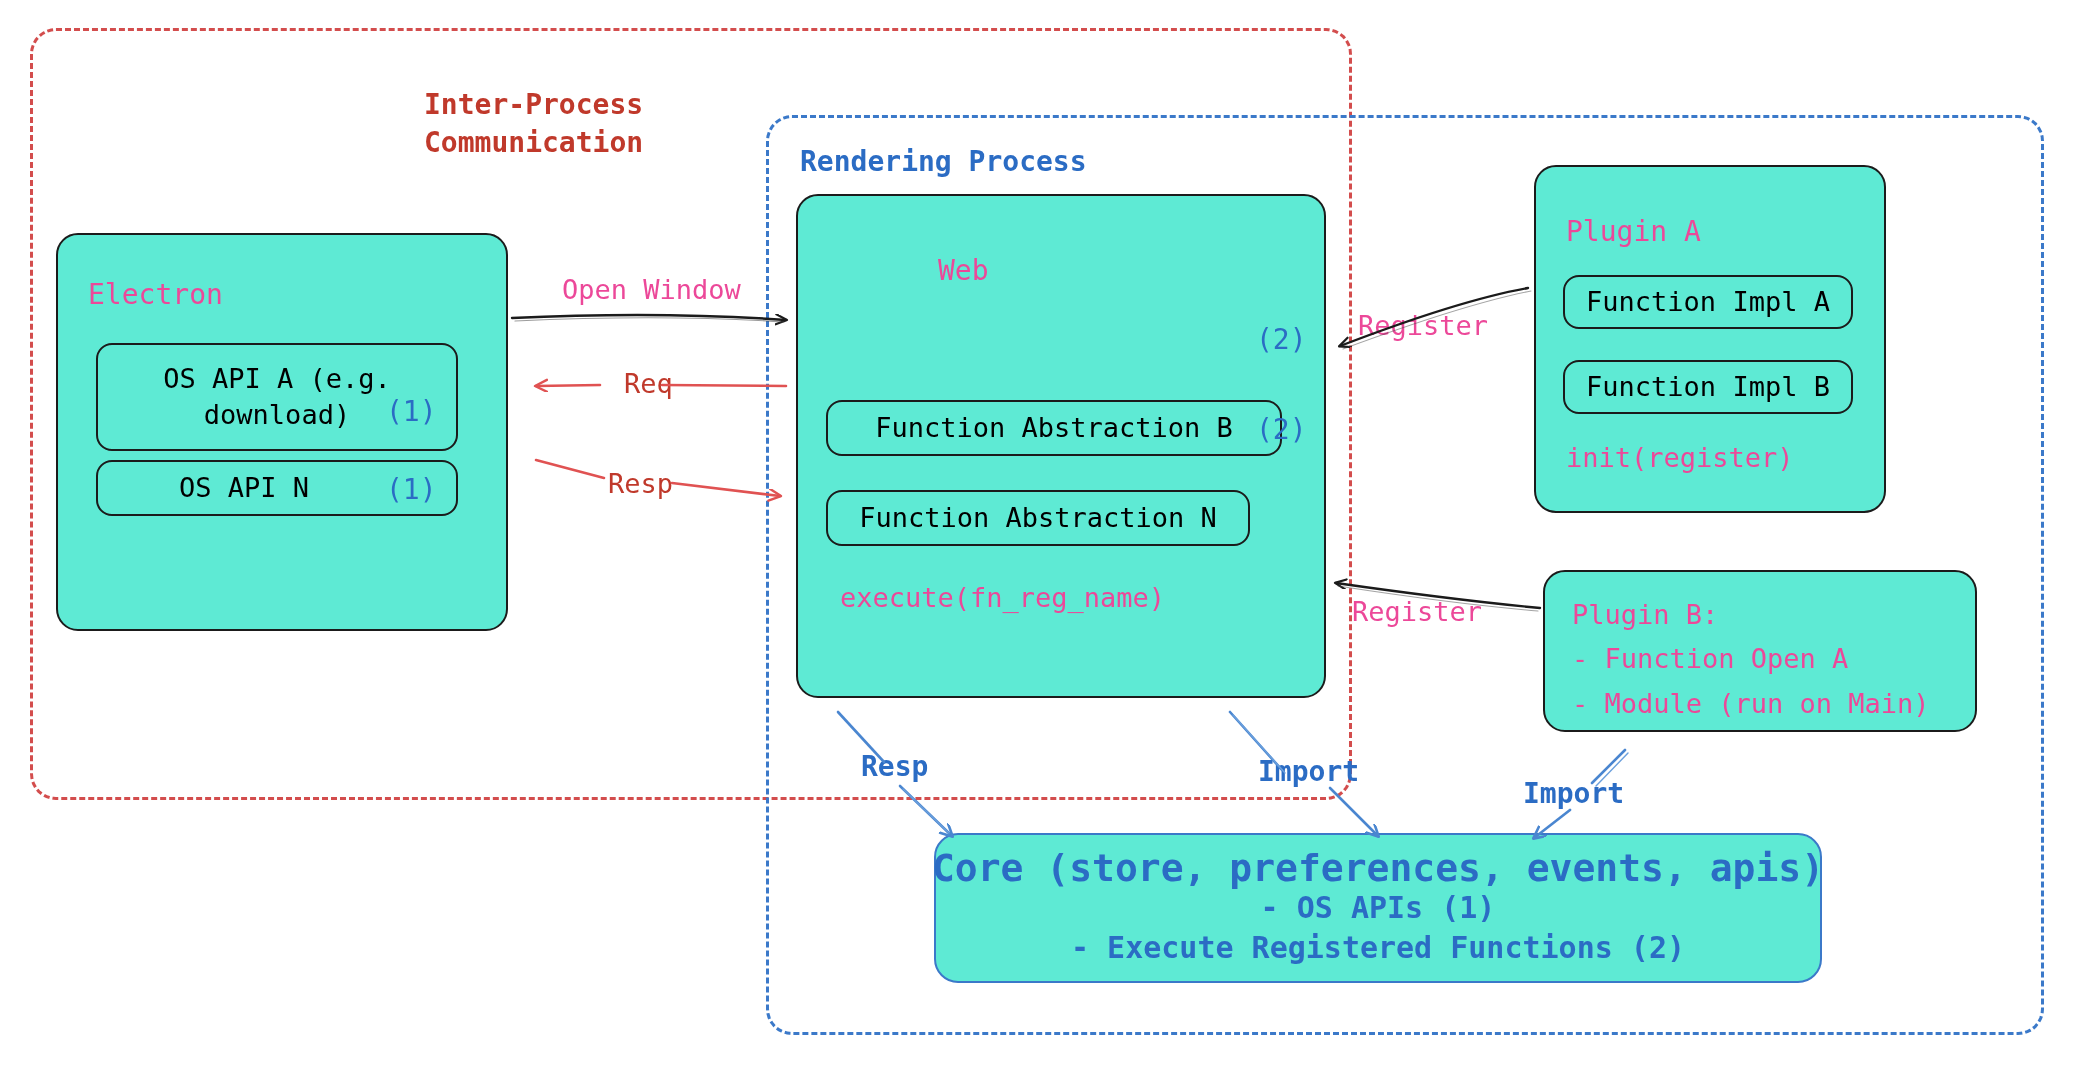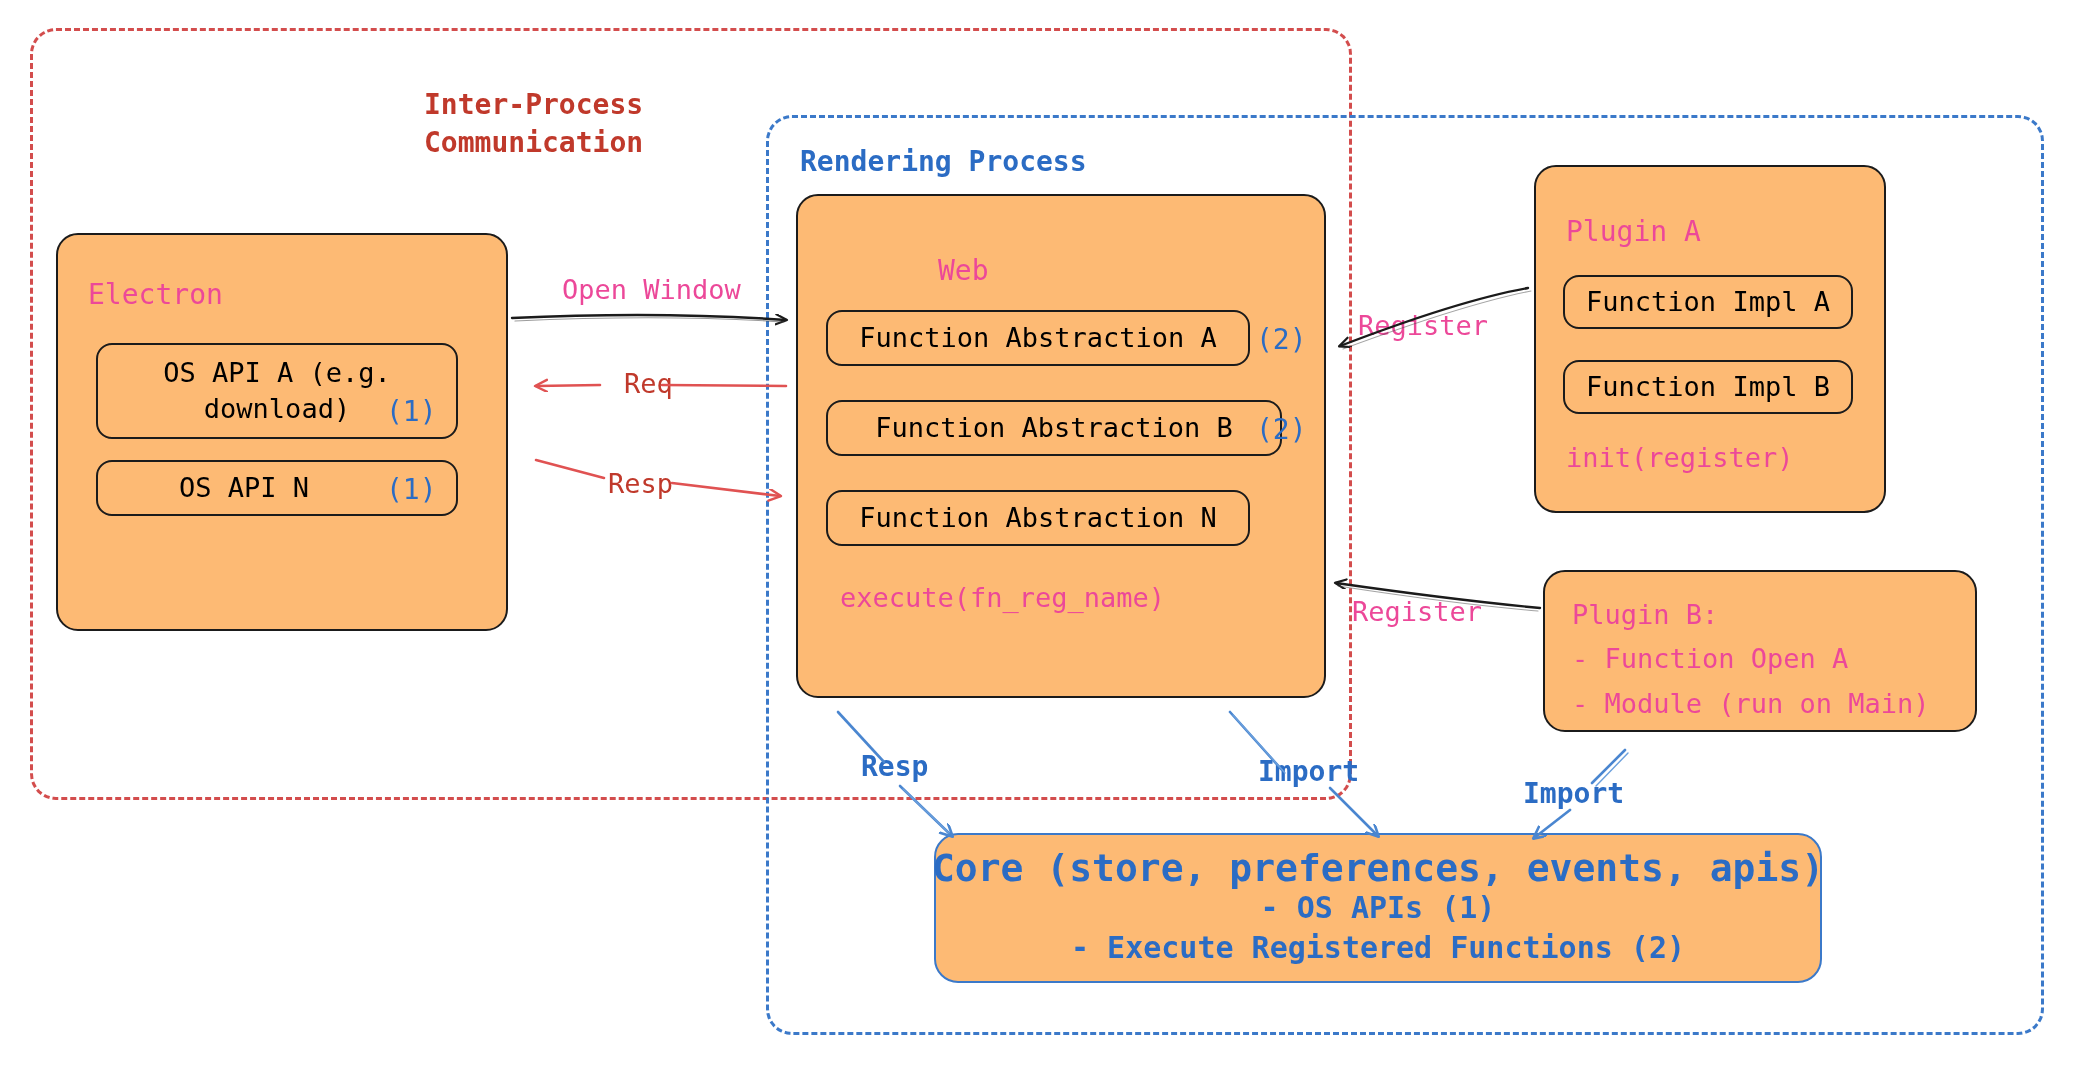--- a/index.html
+++ b/index.html
@@ -14,21 +14,21 @@
   
   .dashed{
     position:absolute;border-style:dashed;border-width:3px;border-radius:26px;
     background:transparent;box-sizing:border-box;
   }
   .dashed.ipc{border-color:#d34d4d;}
   .dashed.render{border-color:#3b79c9;}
 
   
   .node{
-    position:absolute;box-sizing:border-box;background:#fdba74;
+    position:absolute;box-sizing:border-box;background:#5eead4;
     border:2.6px solid #1b1b1b;border-radius:22px;
   }
   .node.sub{
     border-width:2.4px;border-radius:16px;
     display:flex;align-items:center;justify-content:center;text-align:center;
   }
   .node.core{
     border:2.6px solid #3b79c9;border-radius:24px;
     display:flex;flex-direction:column;align-items:center;justify-content:center;
   }
@@ -55,37 +55,34 @@
   <div class="dashed render" style="left:766px;top:115px;width:1278px;height:920px;"></div>
 
   <div class="txt red lbl-group" style="left:424px;top:86px;">Inter-Process</div>
   <div class="txt red lbl-group" style="left:424px;top:124px;">Communication</div>
 
   <div class="txt blue lbl-group" style="left:800px;top:143px;">Rendering Process</div>
 
   <div class="node" style="left:56px;top:233px;width:452px;height:398px;"></div>
   <div class="txt lbl-title" style="left:88px;top:278px;">Electron</div>
 
-  <div class="node sub" style="left:96px;top:343px;width:362px;height:96px;">
+  <div class="node sub" style="left:96px;top:343px;width:362px;height:108px;">
     <span class="lbl-node" style="display:block;line-height:36px;">OS API A (e.g.
 download)</span>
   </div>
   <div class="txt lbl-paren" style="left:386px;top:395px;">(1)</div>
 
   <div class="node sub" style="left:96px;top:460px;width:362px;height:56px;">
     <span class="lbl-node" style="display:block;padding-right:66px;">OS API N</span>
   </div>
   <div class="txt lbl-paren" style="left:386px;top:473px;">(1)</div>
 
   <div class="node" style="left:796px;top:194px;width:530px;height:504px;"></div>
   <div class="txt lbl-title" style="left:938px;top:254px;">Web</div>
 
-  <div class="node sub" style="left:826px;top:310px;width:424px;height:56px;">
-    <span class="lbl-node">Function Abstraction A</span>
-  </div>
   <div class="txt lbl-paren" style="left:1256px;top:323px;">(2)</div>
 
   <div class="node sub" style="left:826px;top:400px;width:456px;height:56px;">
     <span class="lbl-node">Function Abstraction B</span>
   </div>
   <div class="txt lbl-paren" style="left:1256px;top:413px;">(2)</div>
 
   <div class="node sub" style="left:826px;top:490px;width:424px;height:56px;">
     <span class="lbl-node">Function Abstraction N</span>
   </div>

